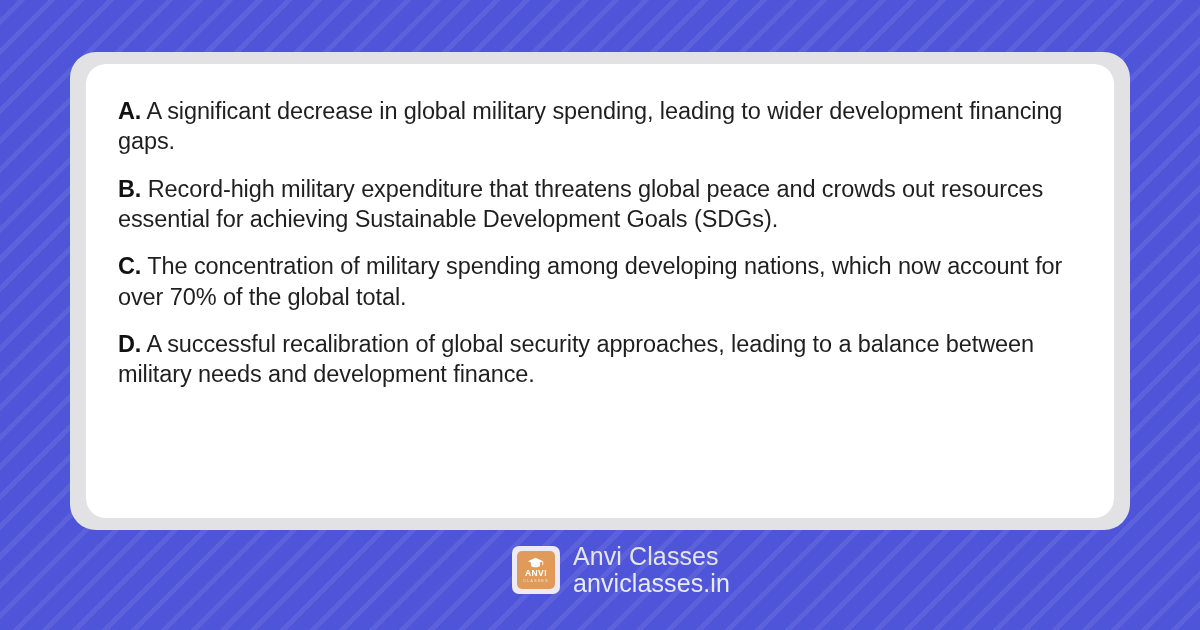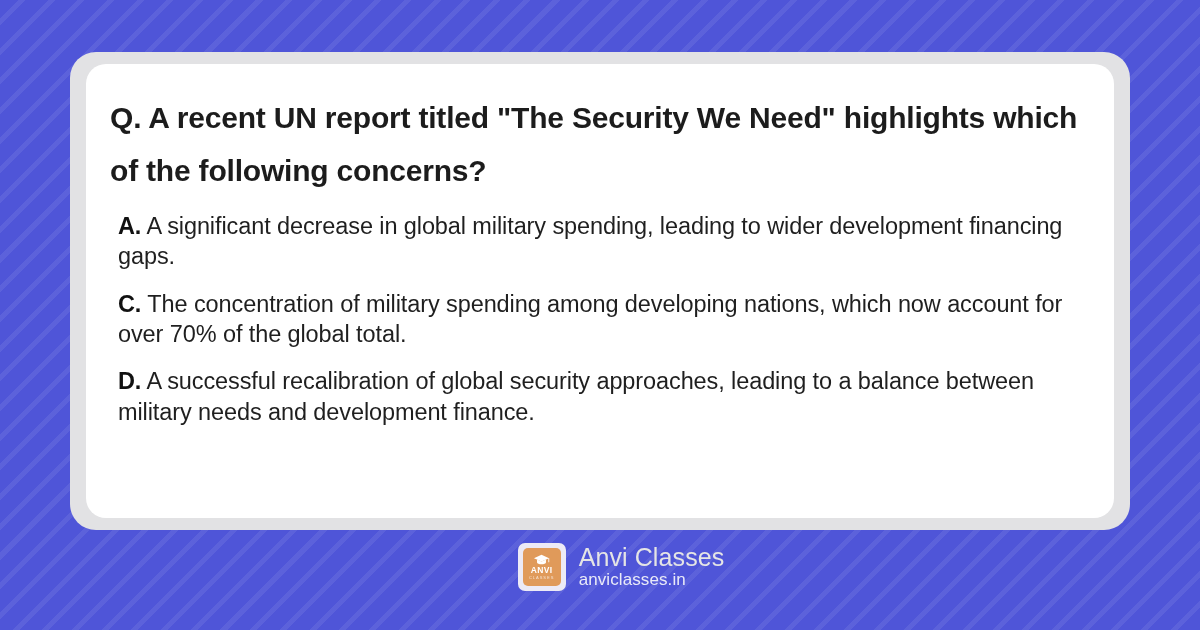--- a/index.html
+++ b/index.html
@@ -146,46 +146,49 @@
     flex-direction: column;
     justify-content: center;
     line-height: 1.08;
   }
   .brand-name {
     font-size: 25px;
     color: #e5e5e5;
     letter-spacing: 0.1px;
   }
   .brand-url {
-    font-size: 17px;
+    font-size: 25px;
     color: #e9eaf8;
     letter-spacing: 0.1px;
   }
 </style>
 </head>
 <body>
 
 <div class="page">
 
   <div class="stripes"></div>
 
   <div class="card-outer"></div>
   <div class="card-inner"></div>
 
   <div class="content">
 
-    <h1 class="question">Q. A recent UN report titled "The Security We Need" highlights which of the following concerns?</h1>
 
     <ul class="options">
 
       <li class="option">
         <span class="option-letter">A.</span>
         <span>A significant decrease in global military spending, leading to wider development financing gaps.</span>
       </li>
 
+      <li class="option">
+        <span class="option-letter">B.</span>
+        <span>Record-high military expenditure that threatens global peace and crowds out resources essential for achieving Sustainable Development Goals (SDGs).</span>
+      </li>
 
       <li class="option">
         <span class="option-letter">C.</span>
         <span>The concentration of military spending among developing nations, which now account for over 70% of the global total.</span>
       </li>
 
       <li class="option">
         <span class="option-letter">D.</span>
         <span>A successful recalibration of global security approaches, leading to a balance between military needs and development finance.</span>
       </li>

